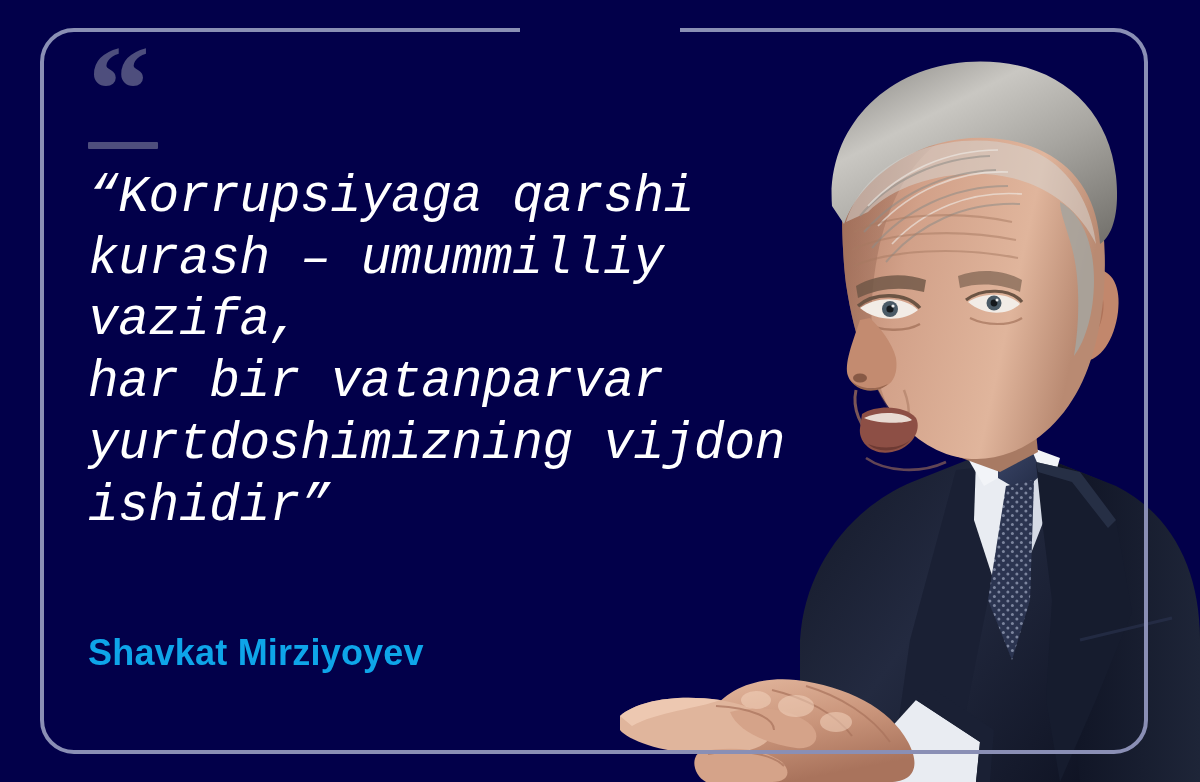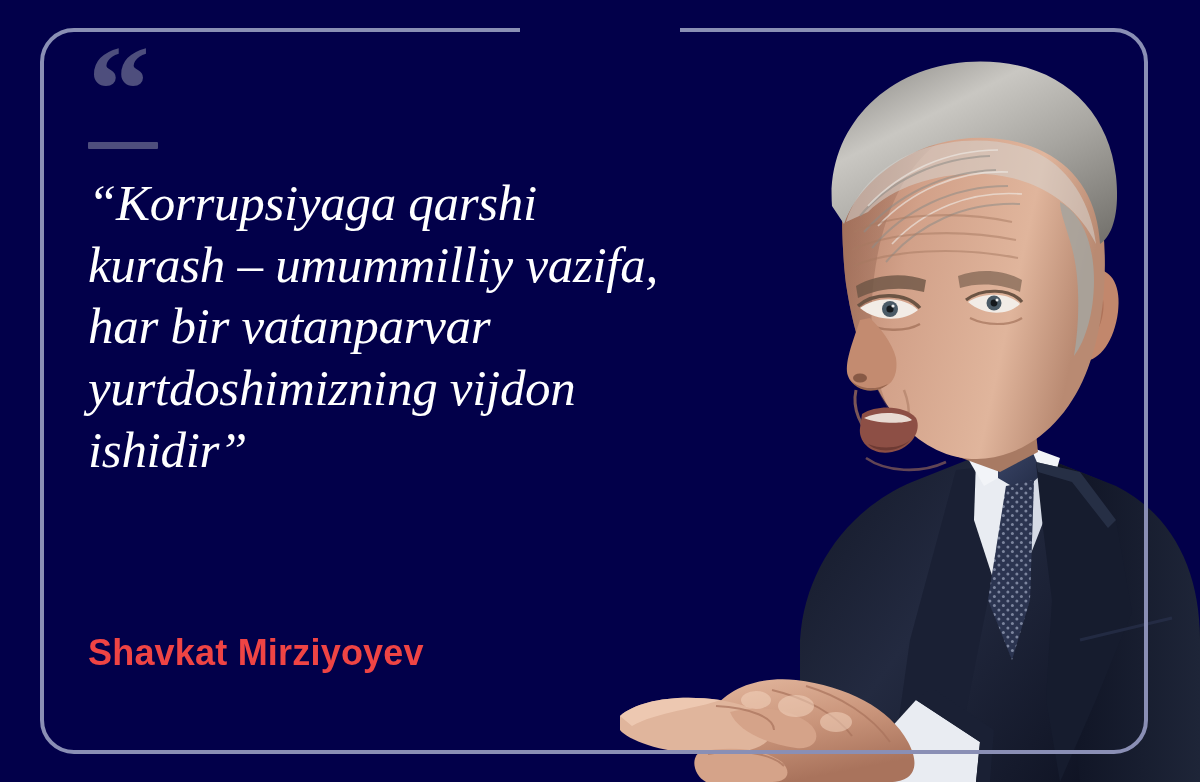--- a/index.html
+++ b/index.html
@@ -77,42 +77,42 @@
   }
   .quote-rule {
     width: 70px;
     height: 7px;
     background: #4e4e7d;
     margin-top: 24px;
     border-radius: 1px;
   }
 
   .quote-text {
-    margin-top: 24px;
-    font-family: Liberation Serif, serif;
+    margin-top: 18px;
+    font-family: Liberation Mono, monospace;
     font-style: italic;
     font-weight: 400;
     font-size: 51px;
     line-height: 1.21;
     color: #ffffff;
     letter-spacing: -0.3px;
     white-space: pre-line;
     max-width: 740px;
   }
 
   .author {
     position: absolute;
     left: 88px;
     top: 632px;
     z-index: 5;
     font-family: "Liberation Sans", sans-serif;
     font-weight: 700;
     font-size: 36px;
     letter-spacing: 0.2px;
-    color: #ef4444;
+    color: #0ea5e9;
   }
 </style>
 </head>
 <body>
 
 <div class="card">
 
   <div class="portrait-layer">
     <svg viewBox="0 0 640 782" preserveAspectRatio="xMaxYMax meet" aria-hidden="true">
       <defs>

